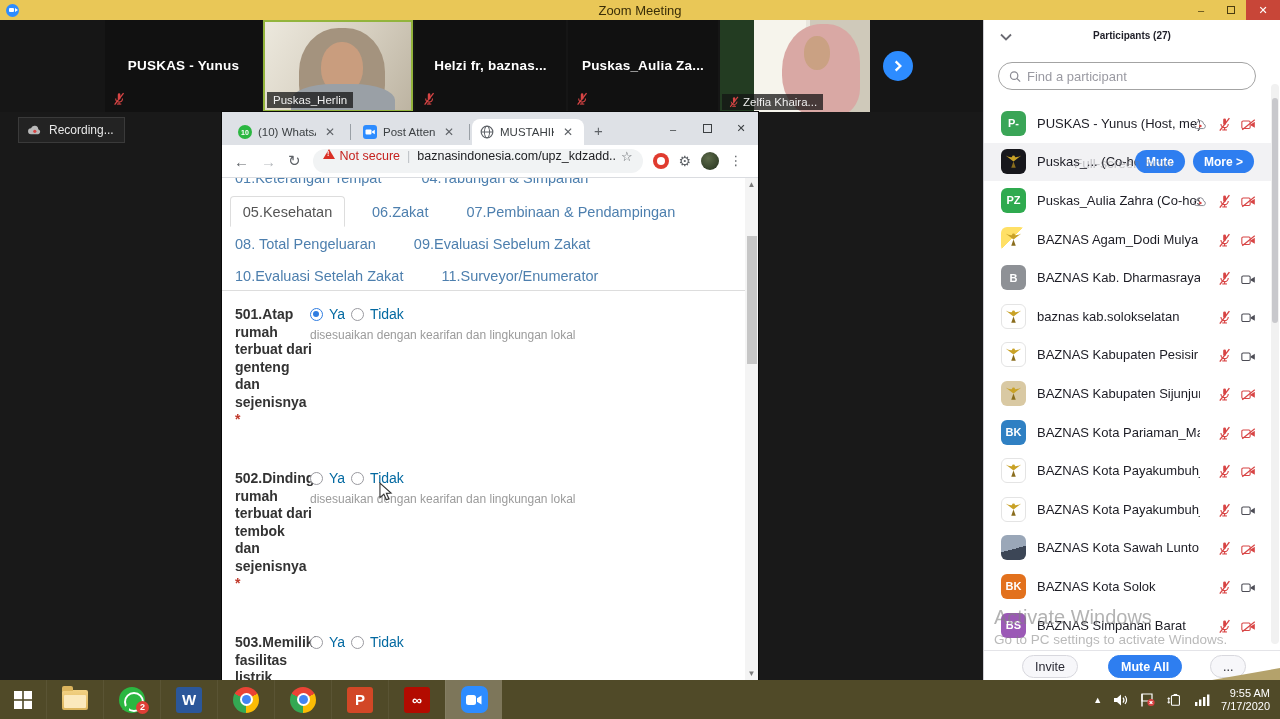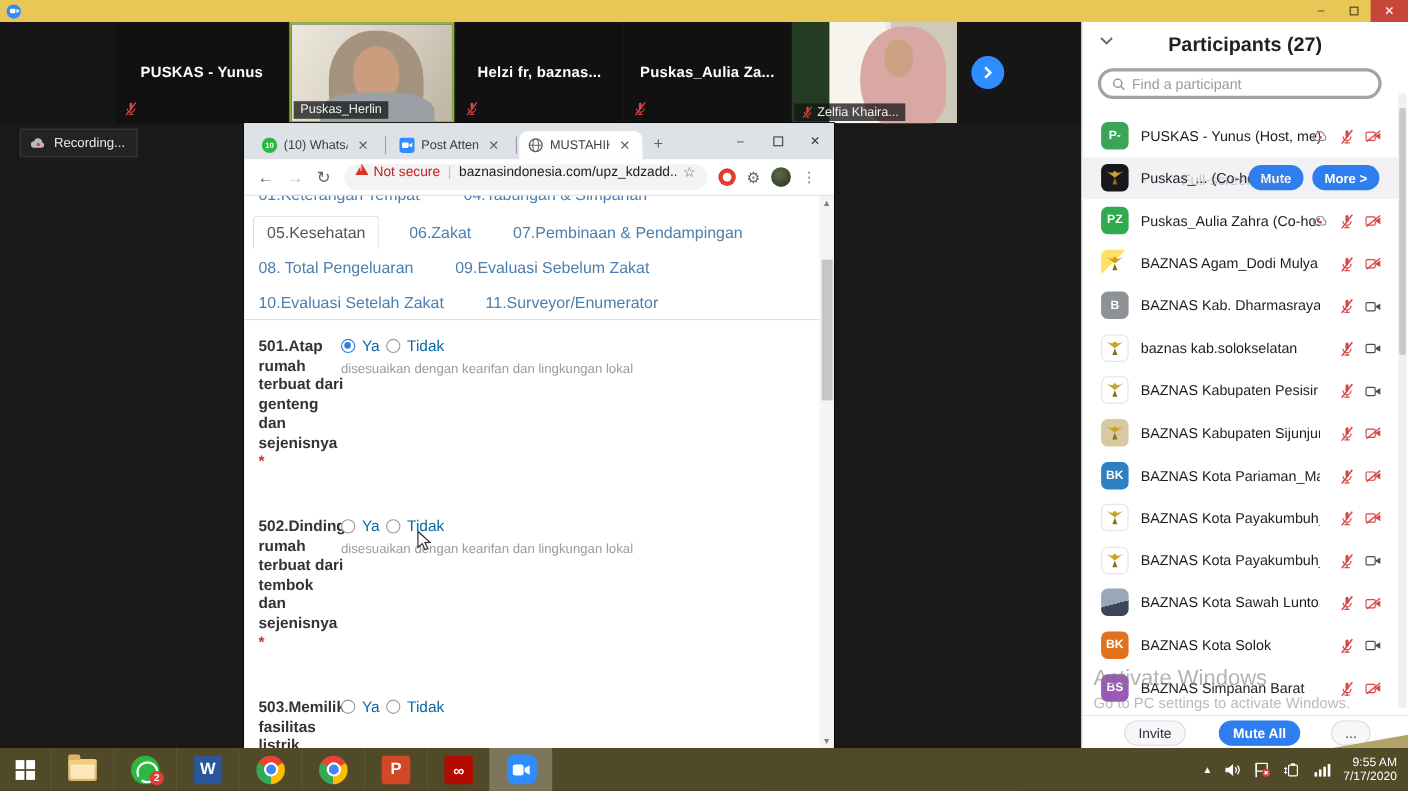--- a/index.html
+++ b/index.html
@@ -90,23 +90,23 @@
   .q-controls { position:absolute; left:75px; top:0; display:flex; align-items:center; gap:6px; font-size:14px; color:#0369a1; }
   .radio { width:13px; height:13px; border:1.5px solid #9a9aa0; border-radius:50%; background:#fff; position:relative; flex:0 0 13px; }
   .radio.sel { border-color:#2f7de1; }
   .radio.sel:after { content:""; position:absolute; left:2px; top:2px; width:6px; height:6px; border-radius:50%; background:#2f7de1; }
   .q-help { position:absolute; left:75px; top:22px; font-size:12px; color:#9b9b9b; white-space:nowrap; }
 
   .cursor { position:absolute; z-index:60; }
 
   
   .panel { position:absolute; left:983px; top:20px; width:297px; height:660px; background:#fff; border-left:1px solid #cfcfd4; }
-  .p-header { position:absolute; left:0; top:10px; width:100%; text-align:center; font-size:18px; font-weight:bold; color:#1f1f28; }
+  .p-header { position:absolute; left:0; top:10px; width:100%; text-align:center; font-size:10px; font-weight:bold; color:#1f1f28; }
   .p-chevron { position:absolute; left:16px; top:13px; width:12px; height:8px; }
-  .p-search { position:absolute; left:14px; top:42px; width:258px; height:28px; border:3px solid #a3a3a3; border-radius:14px; display:flex; align-items:center; padding:0 10px; gap:6px; background:#fff; }
+  .p-search { position:absolute; left:14px; top:42px; width:258px; height:28px; border:1px solid #a3a3a3; border-radius:14px; display:flex; align-items:center; padding:0 10px; gap:6px; background:#fff; }
   .p-search input { border:none; outline:none; font-size:13px; color:#333; width:100%; background:transparent; font-family:"Liberation Sans",sans-serif; }
   .p-search input::placeholder { color:#9a9aa2; }
   .p-rows { position:absolute; left:0; top:84px; width:290px; }
   .p-row { position:relative; height:38.6px; display:flex; align-items:center; }
   .p-row.hover { background:#f2f2f4; }
   .p-avatar { position:absolute; left:17px; width:25px; height:25px; border-radius:6px; display:flex; align-items:center; justify-content:center; font-size:11px; font-weight:bold; color:#fff; overflow:hidden; }
   .p-avatar svg { width:21px; height:21px; }
   .p-name { position:absolute; left:53px; right:74px; font-size:13px; color:#1c1c24; white-space:nowrap; overflow:hidden; }
   .p-icons { position:absolute; right:18px; display:flex; align-items:center; gap:9px; }
   .p-icons .ic { width:15px; height:13px; }
@@ -144,20 +144,21 @@
   .folder:before { content:""; position:absolute; left:0; top:-4px; width:11px; height:5px; background:#dcb55e; border-radius:2px 2px 0 0; }
   .folder:after { content:""; position:absolute; left:2px; top:5px; right:2px; bottom:2px; background:#fbe9bd; border-radius:1px; }
 </style>
 </head>
 <body>
 
 <div class="screen">
 
   <div class="titlebar">
     <div class="app-ico"></div>
+    <div class="t-title">Zoom Meeting</div>
     <div class="win-btns">
       <div class="win-btn">–</div>
       <div class="win-btn">
           <span class="maxbox"></span>
         </div>
       <div class="win-btn close">✕</div>
     </div>
   </div>
 
   <div class="stage">

